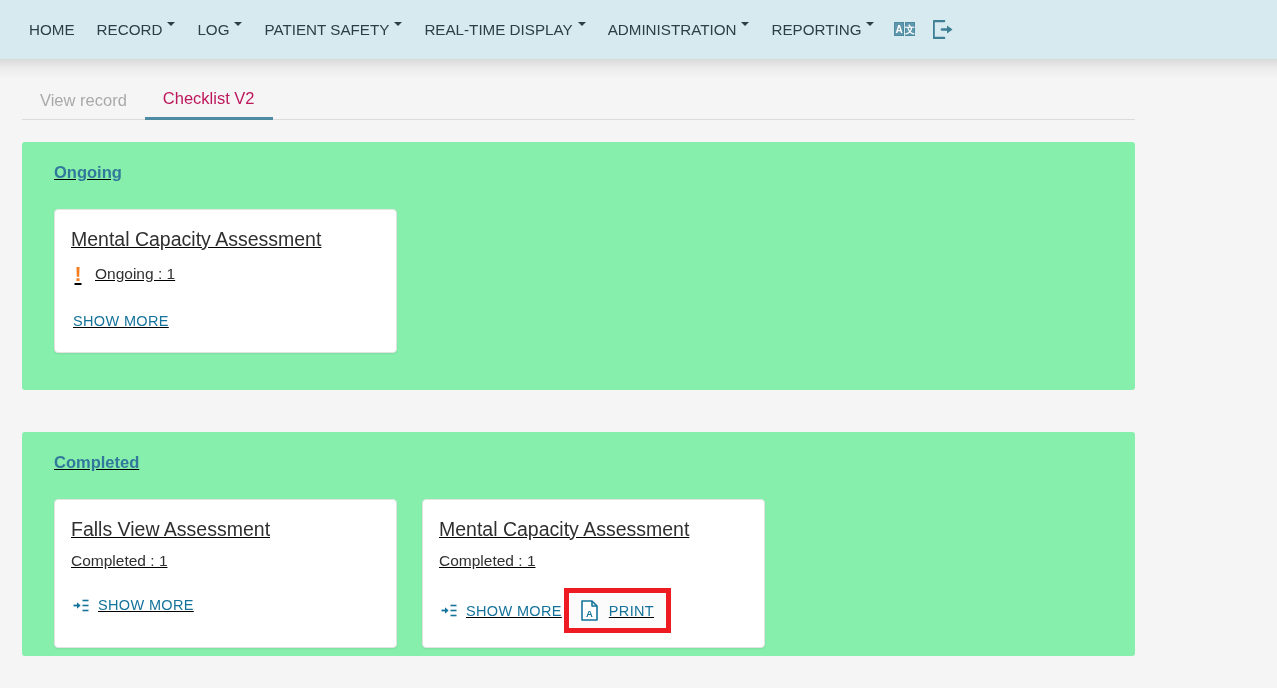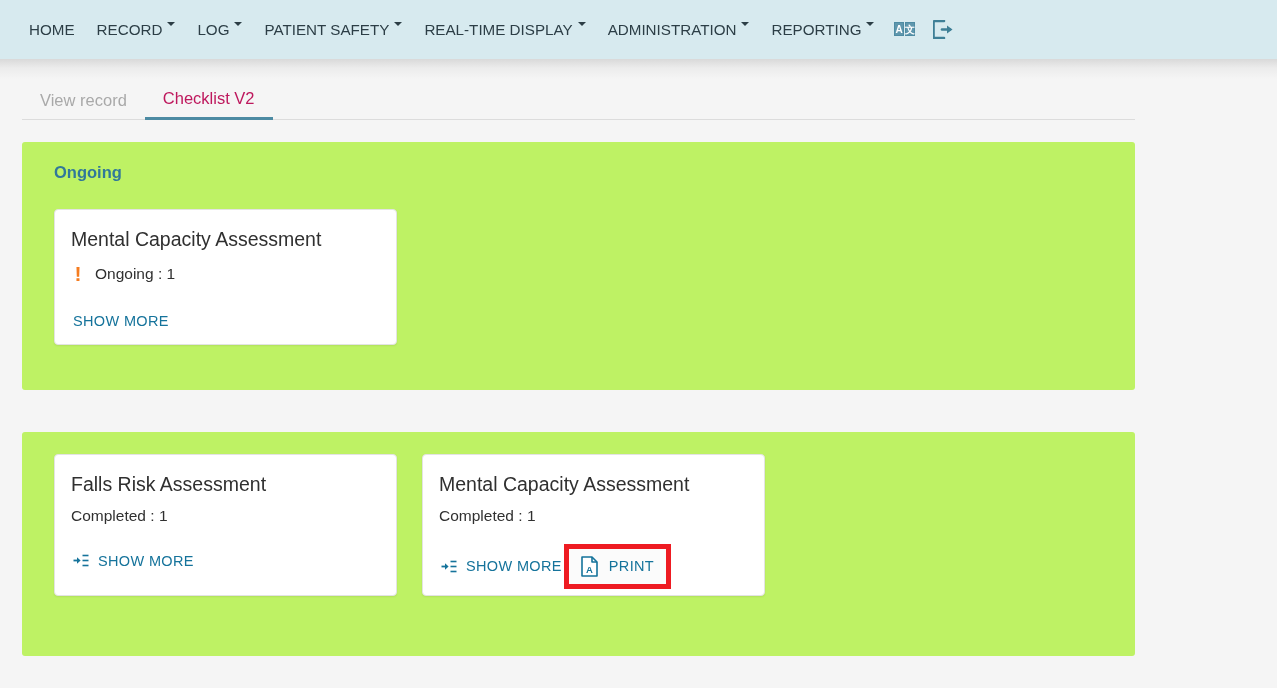--- a/index.html
+++ b/index.html
@@ -92,46 +92,47 @@
   }
   .tab.inactive { color: #a9a9a9; margin-top: 12px; }
   .tab.active {
     color: #be185d;
     border-bottom: 3px solid #4d8ba3;
     margin-bottom: -1px;
   }
 
   
   .panel {
-    background: #bef264;
+    background: #86efac;
     width: 1113px;
     margin-left: 22px;
     border-radius: 3px;
     padding: 22px 16px 20px 16px;
+    text-decoration: underline;
   }
   .panel.ongoing { margin-top: 22px; height: 248px; }
   .panel.completed { margin-top: 42px; height: 224px; }
 
   .panel-title {
     font-size: 16.5px;
     font-weight: bold;
     color: #31789a;
     margin: 0 0 28px 16px;
     line-height: 1;
   }
 
   .card-row { display: flex; gap: 25px; padding-left: 16px; }
 
   .card {
     width: 343px;
     background: #ffffff;
     border: 1px solid #e3e3e3;
     border-radius: 4px;
     box-shadow: 0 1px 2px rgba(0,0,0,0.07);
-    padding: 18px 16px 6px 16px;
+    padding: 18px 16px 14px 16px;
   }
   .card-title {
     font-size: 19.5px;
     color: #303030;
     font-weight: normal;
     margin: 0 0 12px 0;
     line-height: 1.2;
   }
   .card-status {
     font-size: 15.5px;
@@ -278,24 +279,25 @@
           <div class="action-link no-icon">
             <span class="lbl">SHOW MORE</span>
           </div>
         </div>
       </div>
 
     </div>
   </div>
 
   <div class="panel completed">
+    <div class="panel-title">Completed</div>
     <div class="card-row">
 
       <div class="card">
-        <div class="card-title">Falls Risk Assessment</div>
+        <div class="card-title">Falls View Assessment</div>
         <div class="card-status">
           <span>Completed : 1</span>
         </div>
         <div class="card-actions">
           <div class="action-link">
             <span>
               <svg width="16" height="13" viewBox="0 0 16 13">
                 <path d="M0.5 6.5 H6" stroke="#15739b" stroke-width="1.8"></path>
                 <path d="M4 3.2 L7.6 6.5 L4 9.8 Z" fill="#15739b"></path>
                 <path d="M9.5 1.5 H15.5" stroke="#15739b" stroke-width="1.6"></path>

